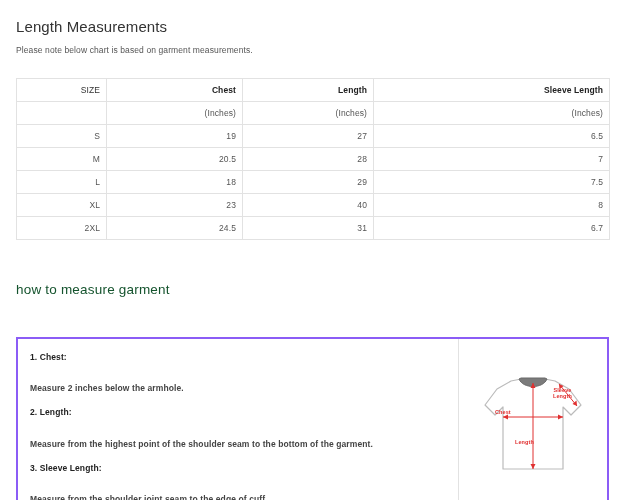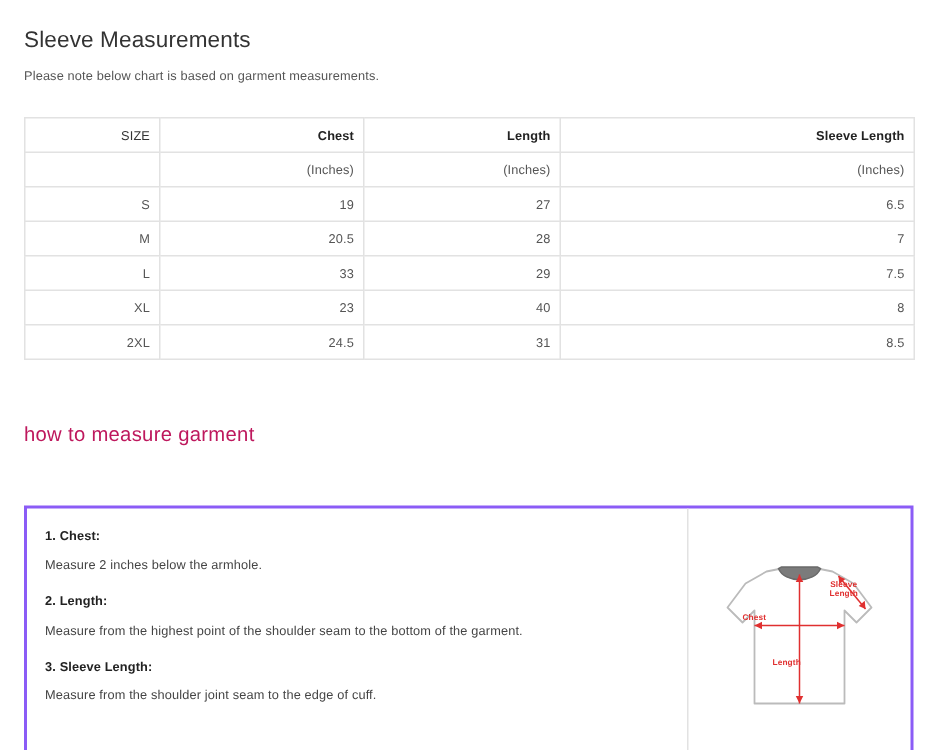--- a/index.html
+++ b/index.html
@@ -61,21 +61,21 @@
     color: #222222;
   }
   col.c1 { width: 90px; }
   col.c2 { width: 136px; }
   col.c3 { width: 131px; }
   col.c4 { width: 236px; }
 
   .section-title {
     font-size: 13.5px;
     font-weight: 400;
-    color: #be185d;
+    color: #14532d;
     margin: 0;
     padding-top: 42px;
     padding-bottom: 0;
     letter-spacing: 0.2px;
   }
   .measure-box {
     margin-top: 40px;
     width: 593px;
     height: 175px;
     border: 2px solid #8b5cf6;
@@ -98,22 +98,23 @@
     margin-bottom: 11px;
     line-height: 1.55;
     letter-spacing: 0.1px;
   }
   .m-item .m-head {
     font-weight: 700;
     color: #222222;
   }
   .m-item .m-desc {
     display: block;
-    margin-top: 6px;
+    margin-top: 18px;
     color: #444444;
+    font-weight: bold;
   }
 
   .shirt-wrap {
     position: absolute;
     left: 50%;
     top: 50%;
     transform: translate(-50%, -50%);
     width: 132px;
     height: 120px;
   }
@@ -129,21 +130,21 @@
   }
   .lbl-chest { left: 28px; top: 44px; }
   .lbl-length { left: 48px; top: 74px; }
   .lbl-sleeve { left: 86px; top: 22px; }
 </style>
 </head>
 <body>
 
 <div class="page">
 
-  <h1 class="main-title">Sleeve Measurements</h1>
+  <h1 class="main-title">Length Measurements</h1>
 
   <div class="note">Please note below chart is based on garment measurements.</div>
 
   <table class="size-table">
     <colgroup>
       <col class="c1">
         <col class="c2">
         <col class="c3">
         <col class="c4">
     </colgroup>
@@ -169,35 +170,35 @@
         <td>6.5</td>
       </tr>
       <tr>
         <td>M</td>
         <td>20.5</td>
         <td>28</td>
         <td>7</td>
       </tr>
       <tr>
         <td>L</td>
-        <td>33</td>
+        <td>18</td>
         <td>29</td>
         <td>7.5</td>
       </tr>
       <tr>
         <td>XL</td>
         <td>23</td>
         <td>40</td>
         <td>8</td>
       </tr>
       <tr>
         <td>2XL</td>
         <td>24.5</td>
         <td>31</td>
-        <td>8.5</td>
+        <td>6.7</td>
       </tr>
     </tbody>
   </table>
 
   <h2 class="section-title">how to measure garment</h2>
 
   <div class="measure-box">
     <div class="measure-left">
 
       <div class="m-item">

